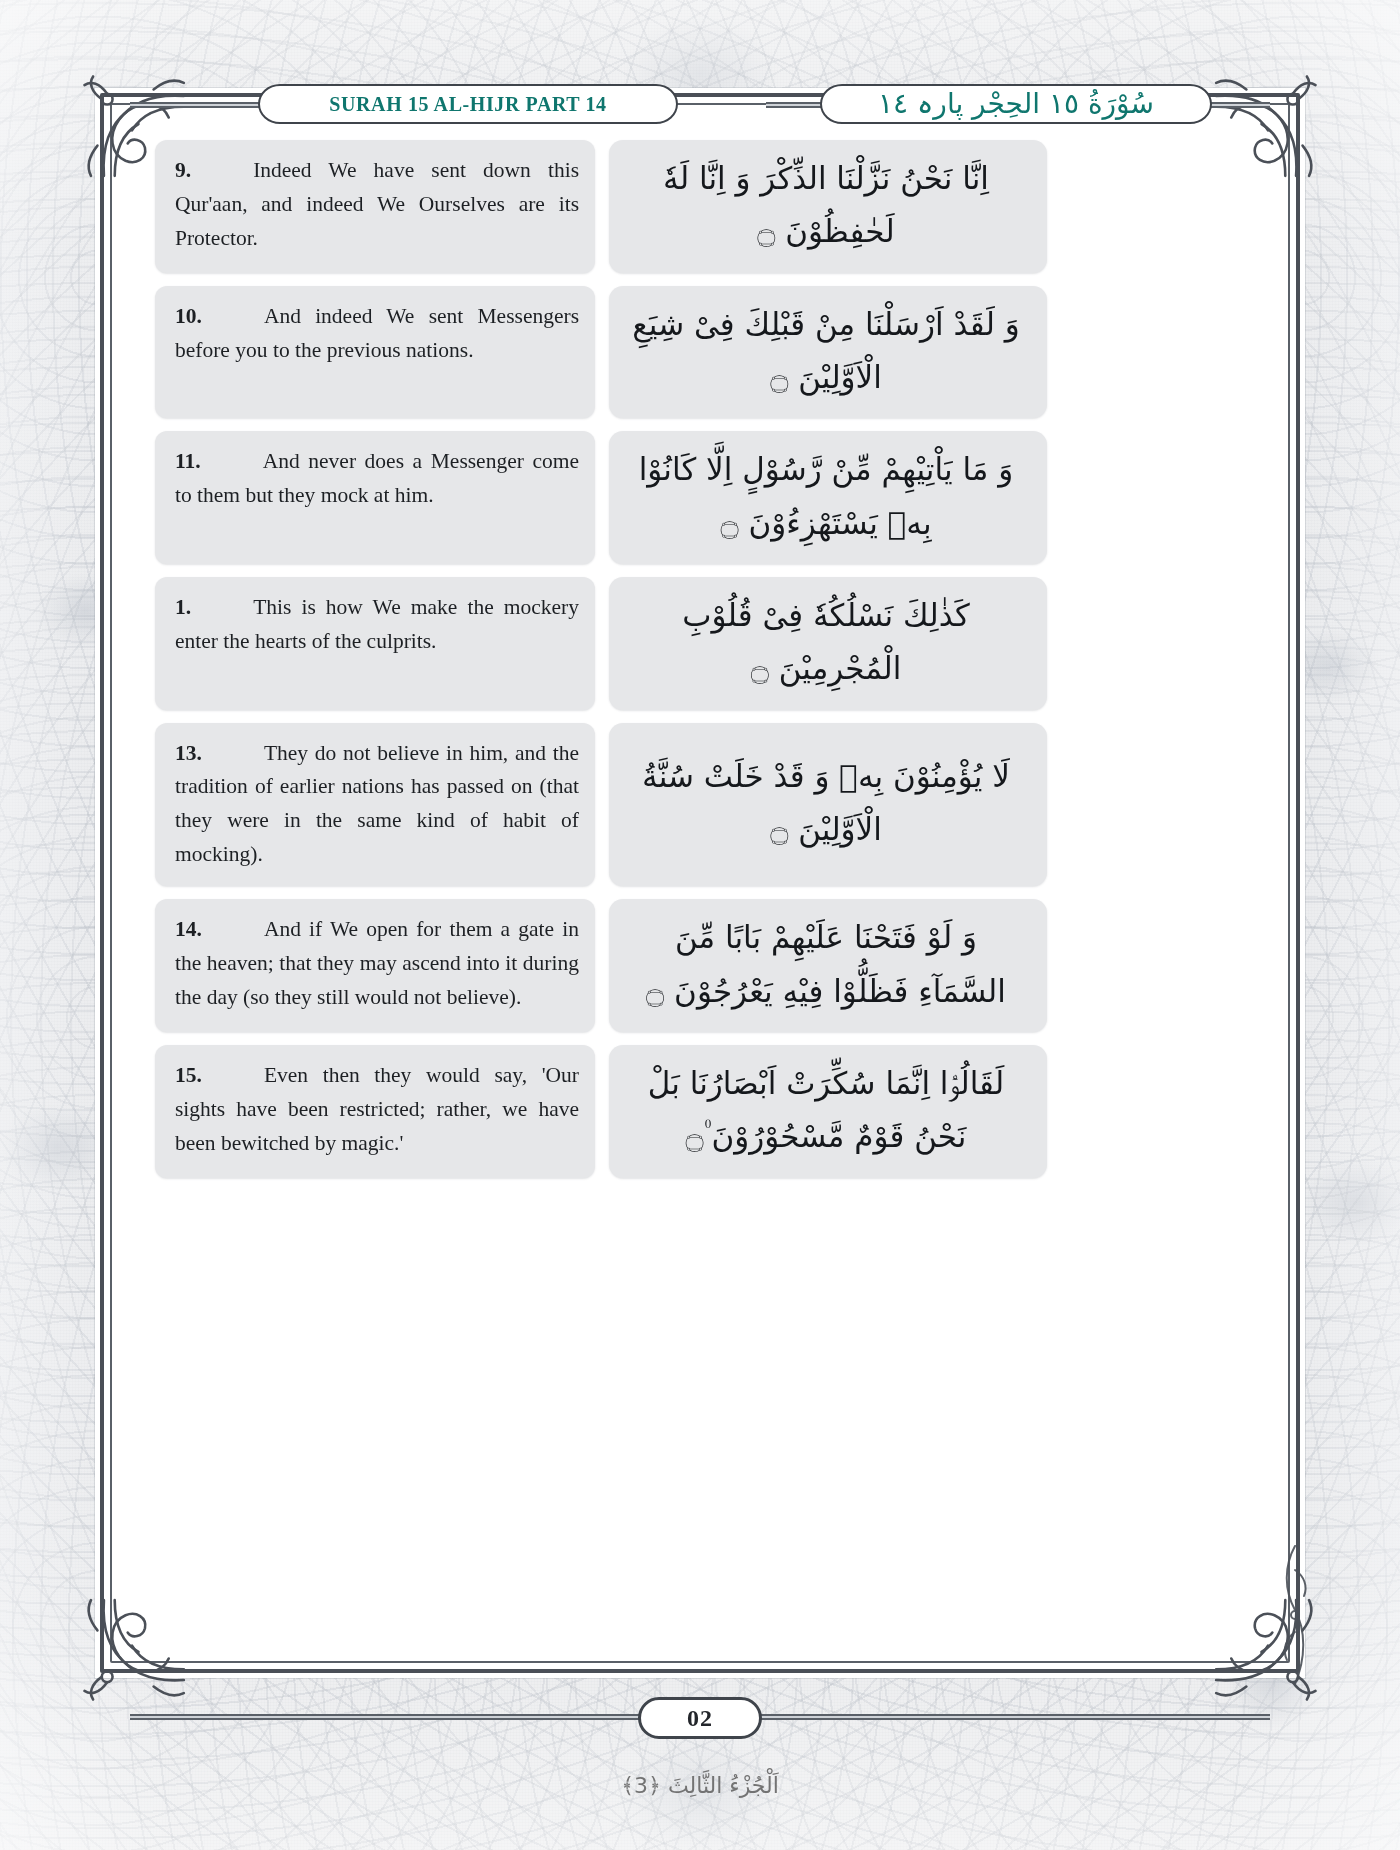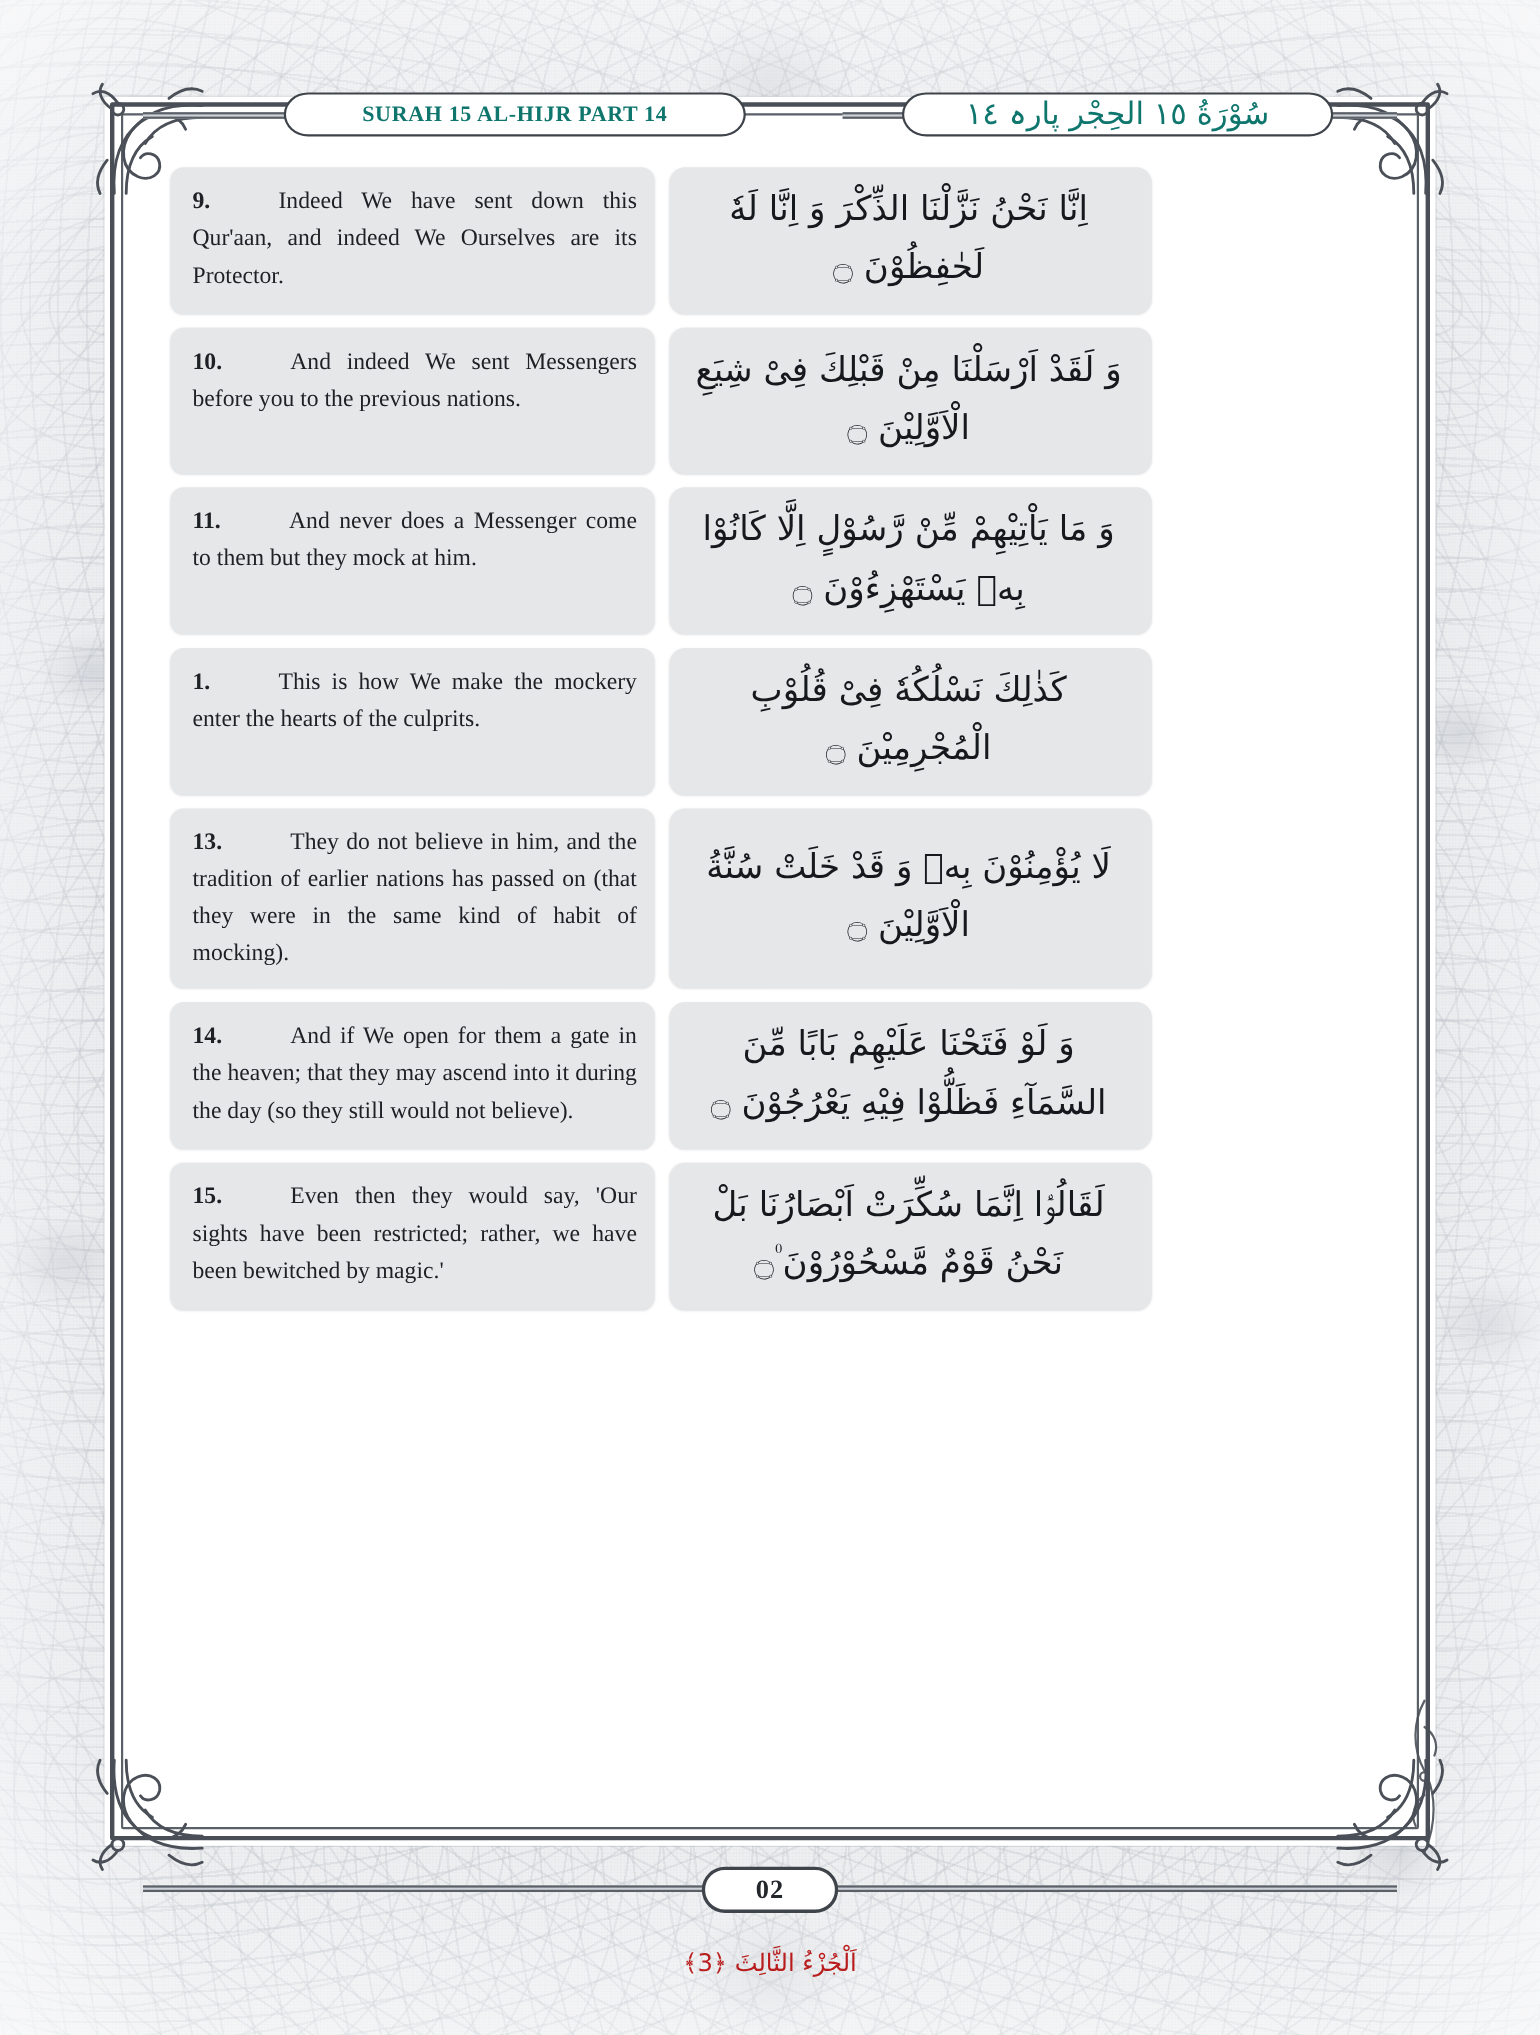--- a/index.html
+++ b/index.html
@@ -176,21 +176,20 @@
   .content {
     position: absolute;
     left: 155px; top: 140px;
     width: 1092px; height: 1280px;
   }
 
   .verse-row {
     display: flex;
     gap: 14px;
     margin-bottom: 13px;
-    margin-top: 12px;
   }
 
   .box {
     background: #e6e7e9;
     border-radius: 12px;
     box-shadow: 0 1px 2px rgba(90,96,104,0.18);
   }
 
   .eng-box {
     width: 440px;
@@ -253,21 +252,21 @@
     left: 0; top: 1772px;
     width: 1400px;
     text-align: center;
     color: #6f757d;
   }
   .colophon .juz {
     font-family: "DejaVu Sans", sans-serif;
     font-size: 22px;
     direction: rtl;
     line-height: 1.25;
-    color: #b91c1c;
+    color: #737373;
   }
   .colophon .site {
     font-family: "Liberation Serif", serif;
     font-size: 20px;
     letter-spacing: .4px;
     color: #6f757d;
     margin-top: 3px;
   }
 </style>
 </head>

